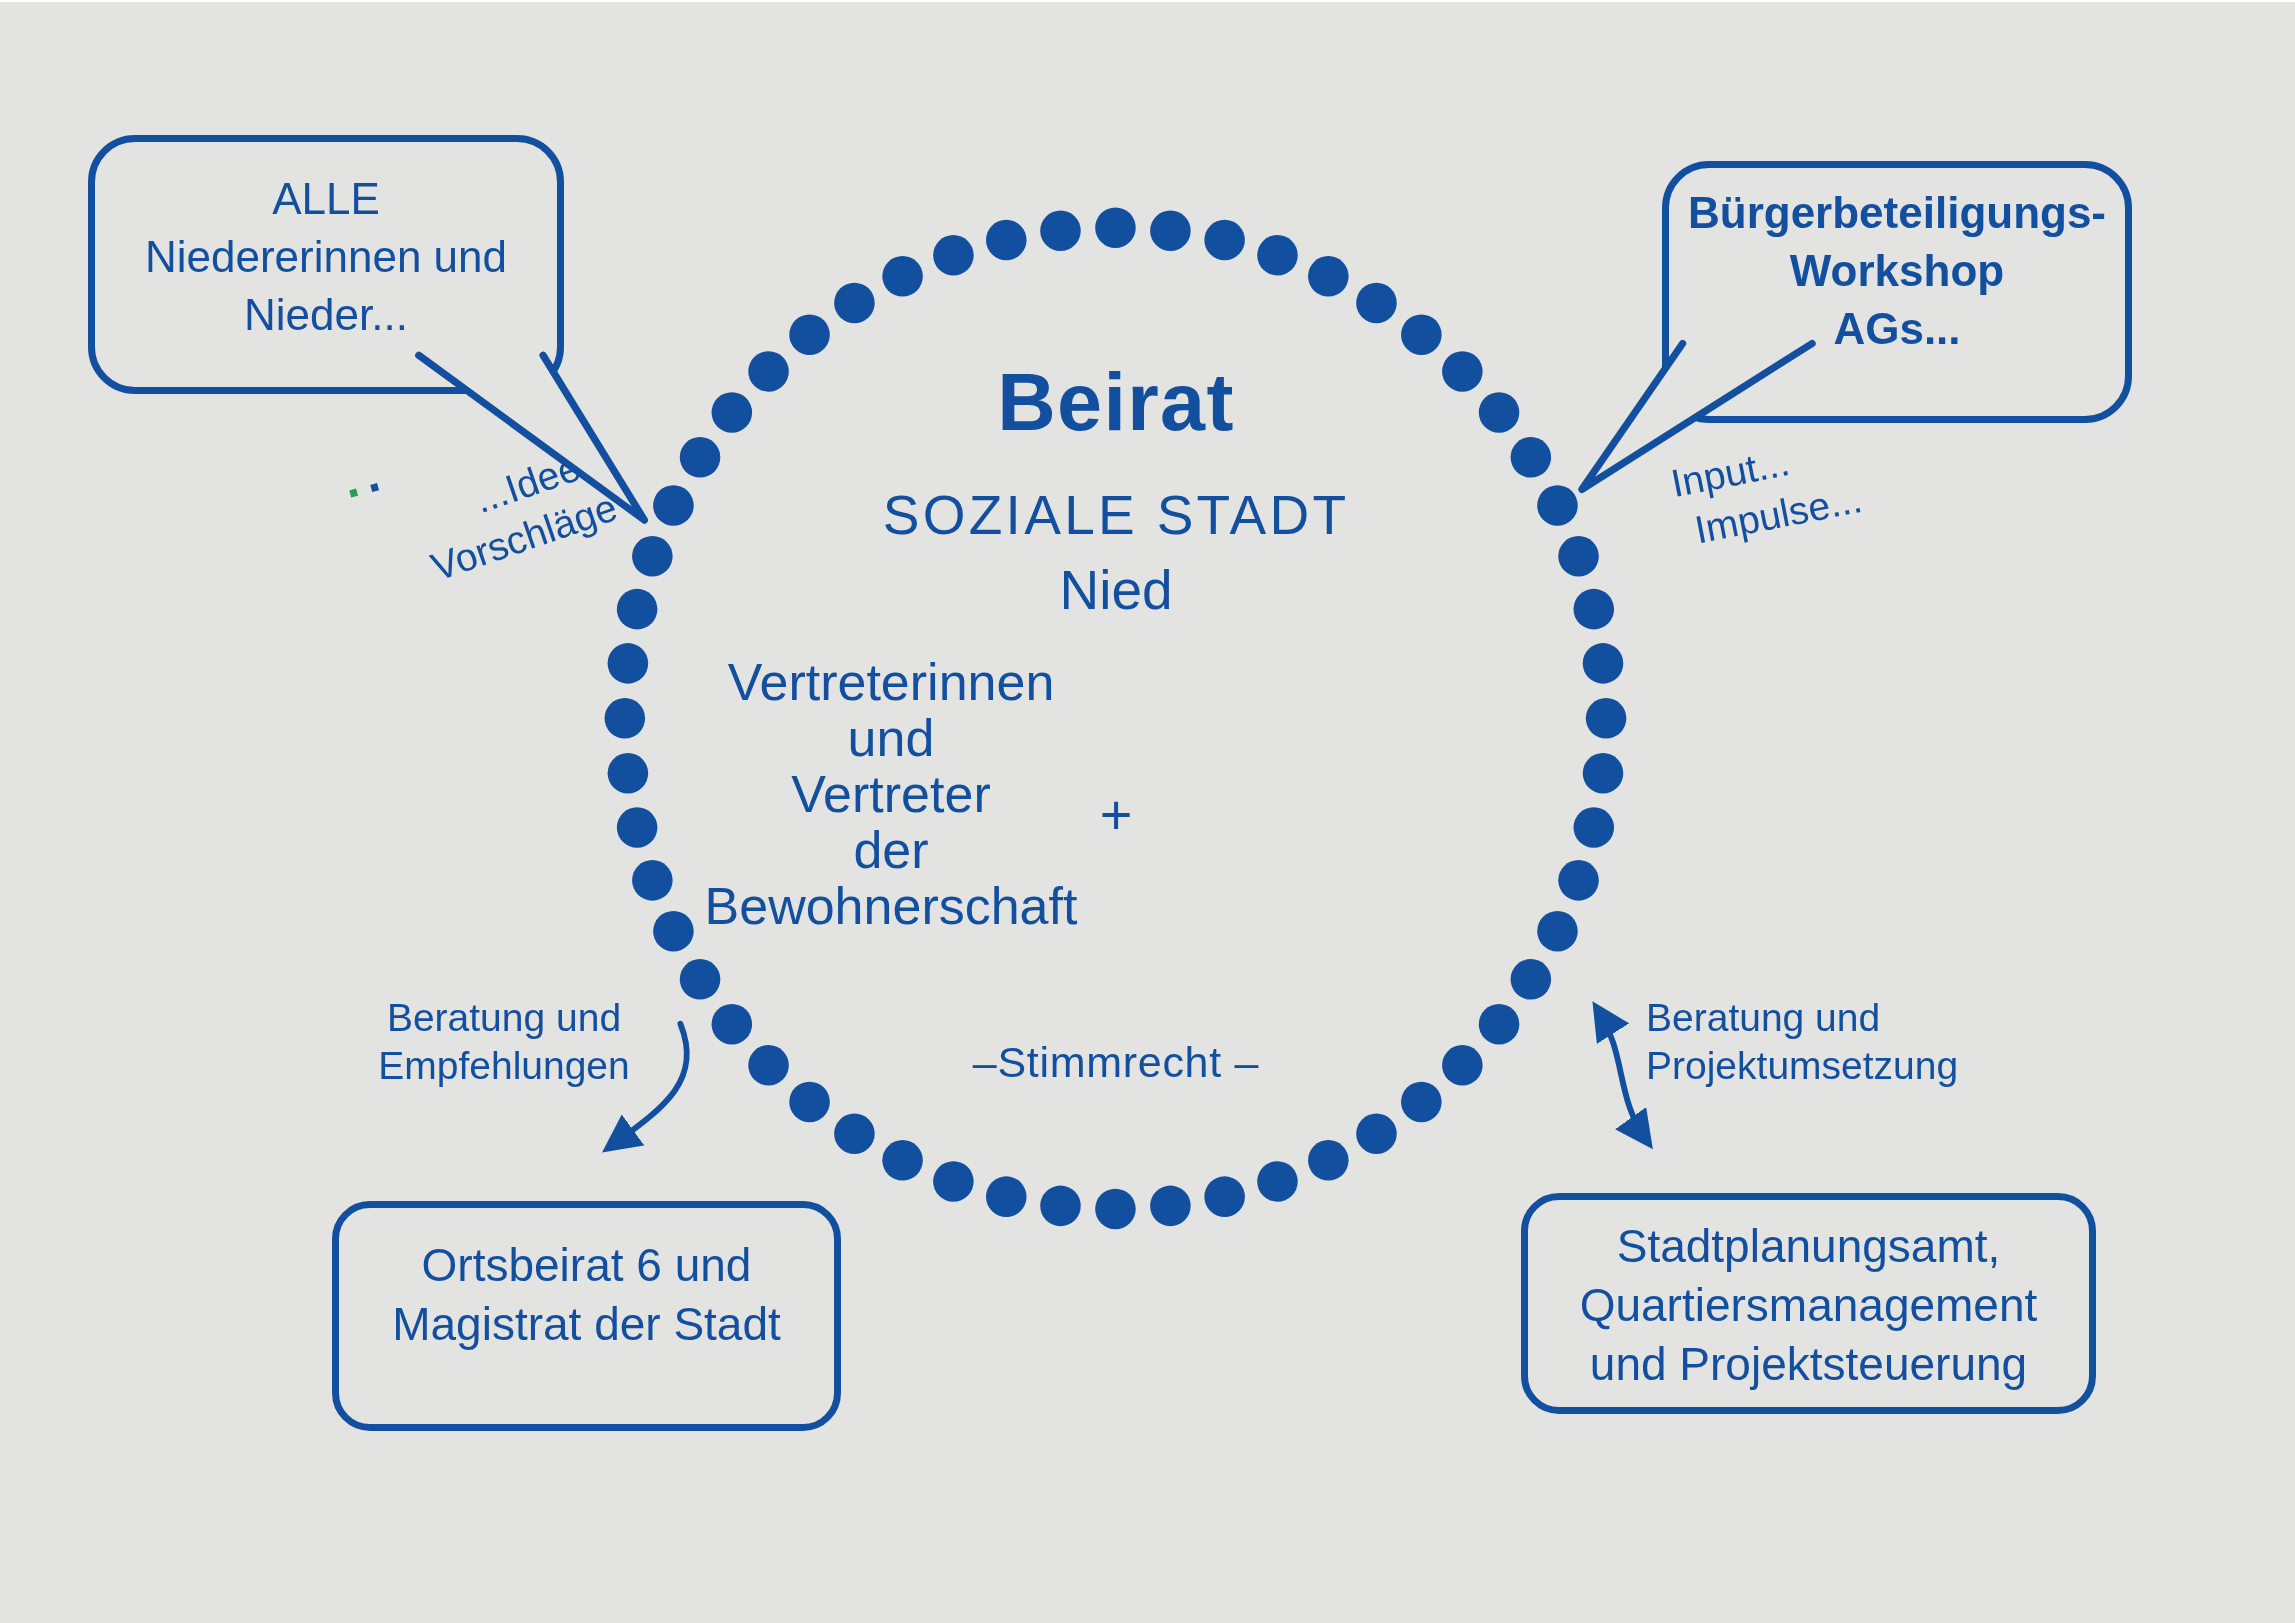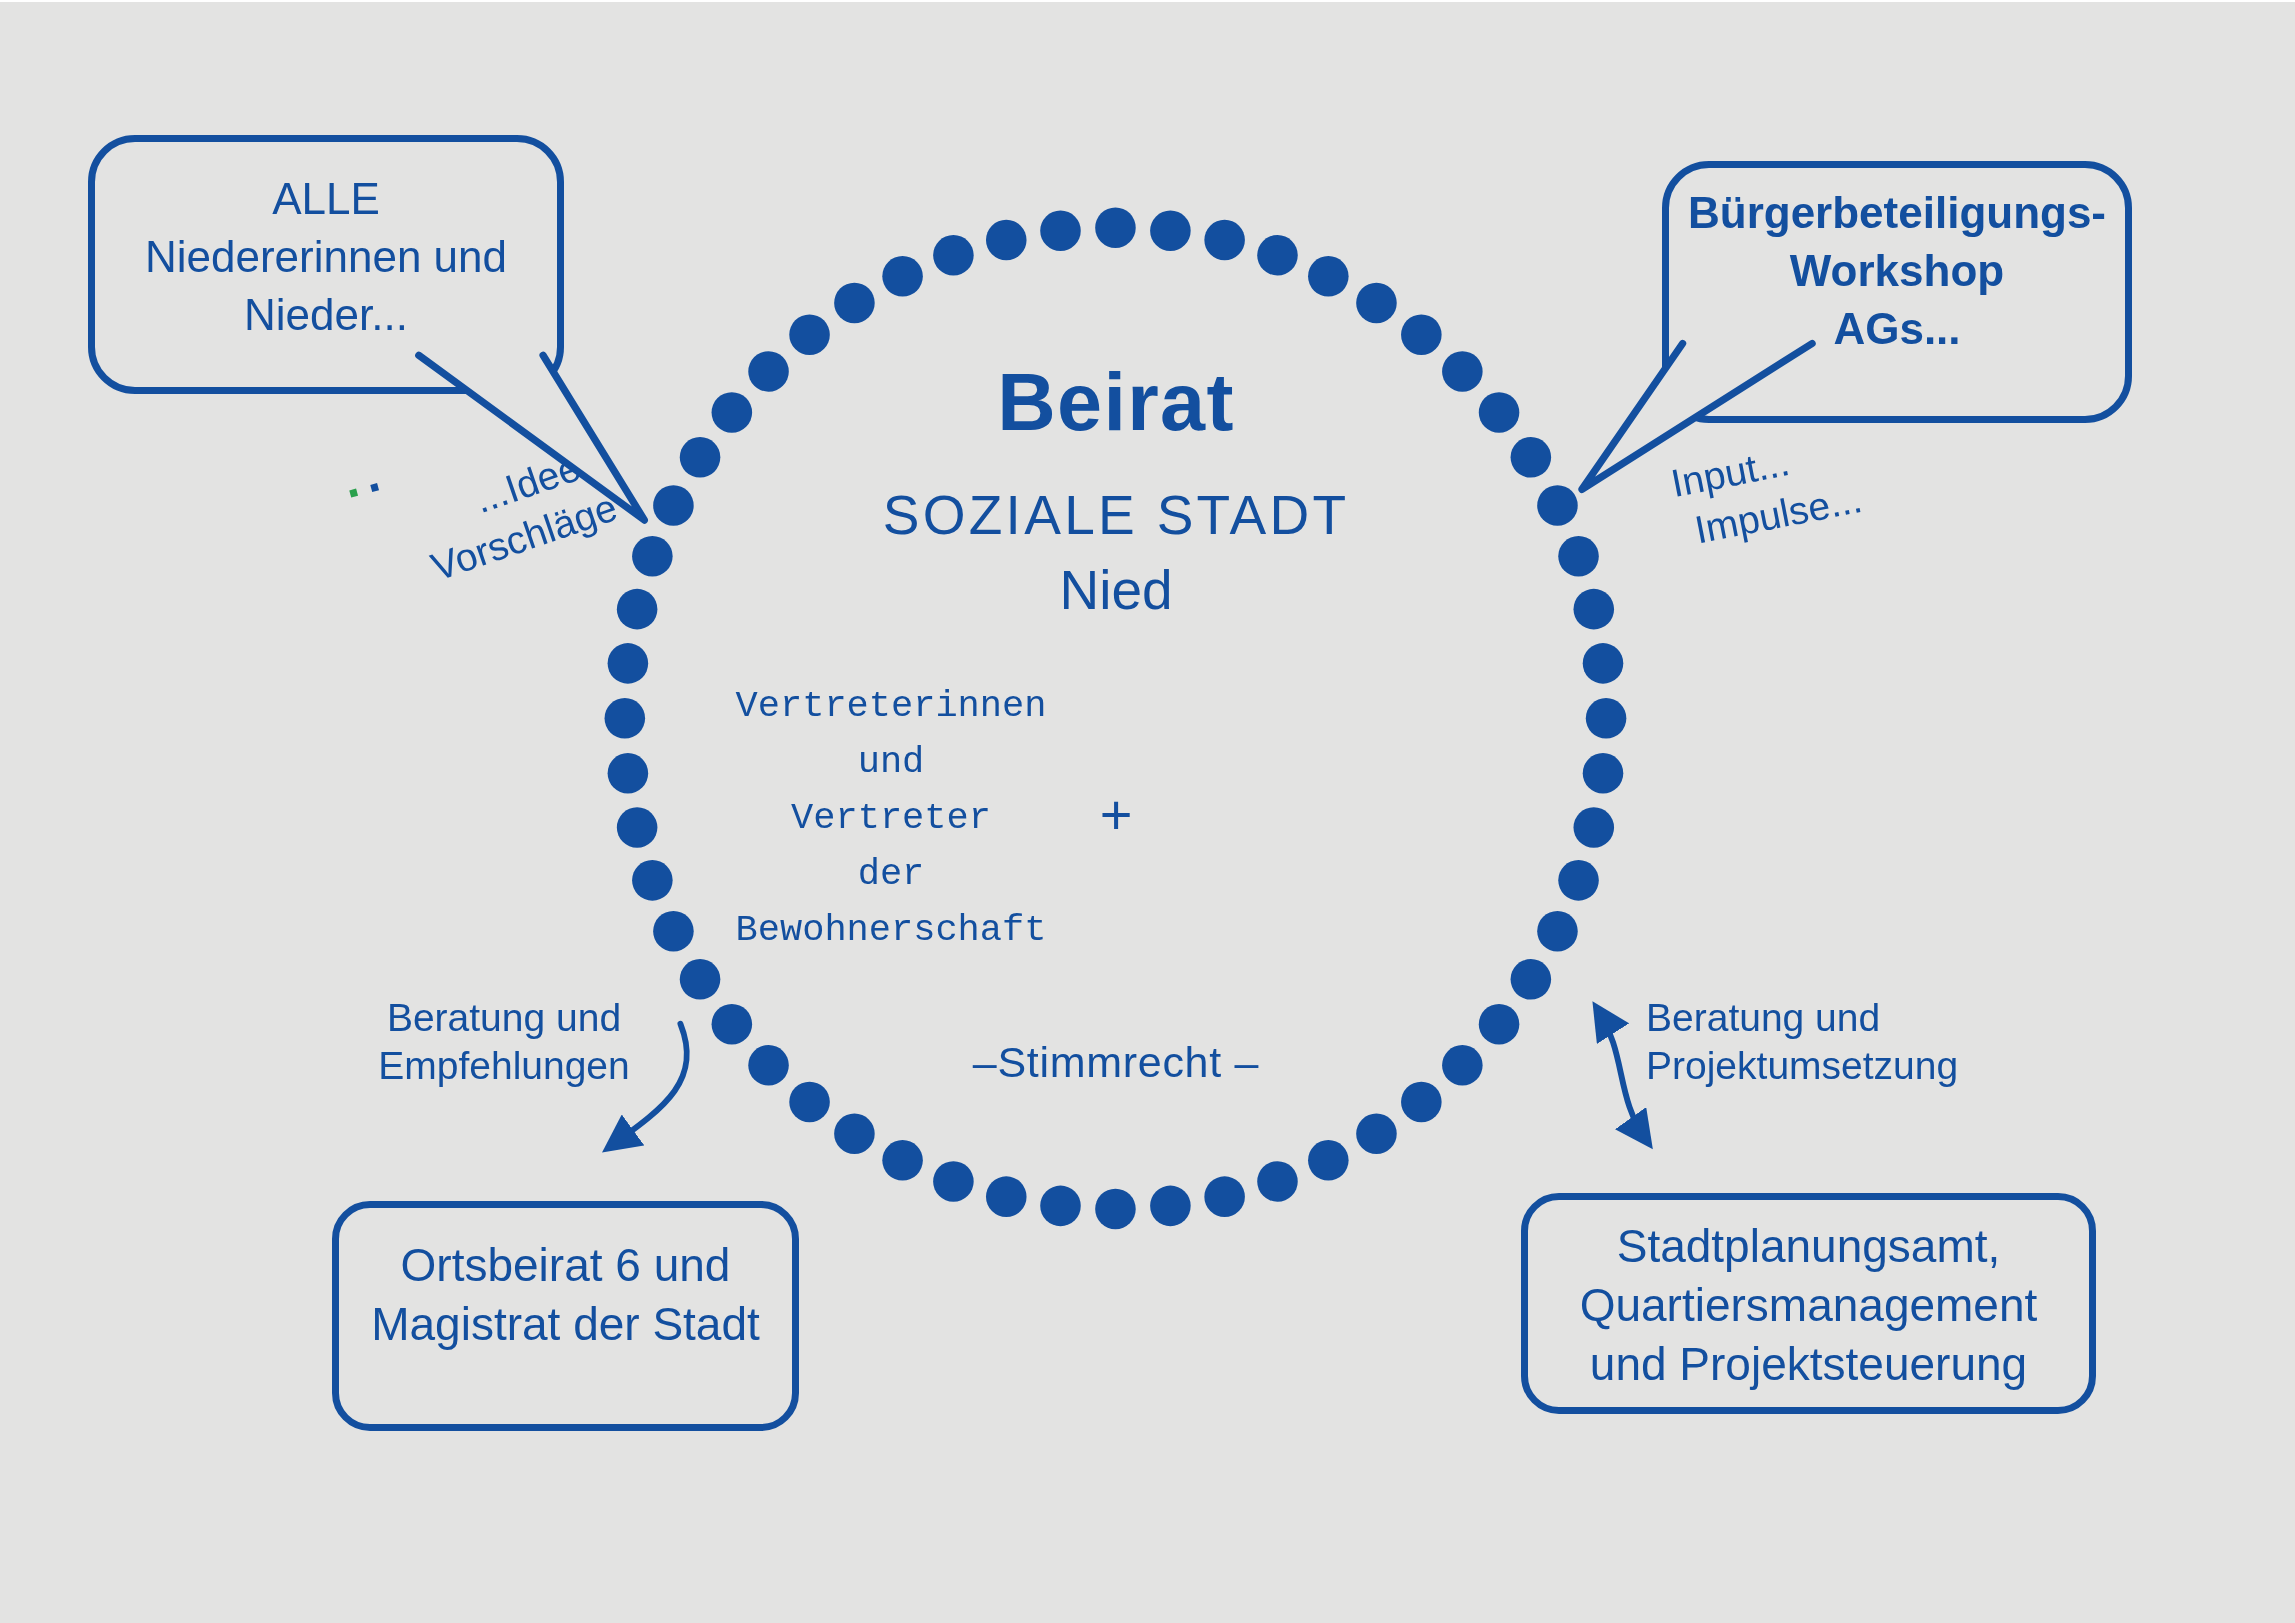--- a/index.html
+++ b/index.html
@@ -17,30 +17,30 @@
     text-align:center;
     margin-top:28px;
   }
   .bubble { border-radius:47px; }
   .box    { border-radius:38px; }
   .bubble .line { font-size:44px; line-height:58px; white-space:nowrap; }
   .box .line    { font-size:46px; line-height:59px; white-space:nowrap; }
 
   #bubble-tl { left:88px;  top:105px; width:476px; height:259px; padding-top:27.5px; }
   #bubble-tr { left:1662px; top:131px; width:470px; height:262px; padding-top:15.7px;font-weight:bold; }
-  #box-bl    { left:332px;  top:1171px; width:467px; height:230px; padding-top:27.5px; }
+  #box-bl    { left:332px;  top:1171px; width:509px; height:230px; padding-top:27.5px; }
   #box-br    { left:1521px; top:1163px; width:575px; height:221px; padding-top:17px; }
 
   #circle-content { position:absolute; left:625px; top:226px; width:982px; height:982px; }
   #circle-content .ctr { position:absolute; left:0; width:100%; text-align:center; }
   #title      { top:128px; font-size:81px; font-weight:bold; letter-spacing:1.3px; }
   #subtitle   { top:255px; font-size:55px; letter-spacing:3.3px; }
   #subtitle2  { top:330px; font-size:55px; }
-  .col { position:absolute; top:450px; width:406px; text-align:center;
-         font-size:37px; line-height:56px;font-family:Liberation Mono, monospace; }
+  .col { position:absolute; top:426px; width:406px; text-align:center;
+         font-size:52px; line-height:56px; }
   #col-left  { left:63px;  }
   #col-right { left:513px; }
   #plus { position:absolute; top:554px; left:0; width:100%; text-align:center; font-size:56px; }
   #stimmrecht { top:810px; font-size:43px; letter-spacing:0.7px; }
 
   .note { position:absolute; font-size:39px; line-height:50px; }
   #ideen-note { left:372px; top:470px; width:242px; text-align:right;
                 transform:rotate(-19deg); }
   #leader-dots { position:absolute; left:346px; top:458px; font-size:50px; font-weight:bold;
                  transform:rotate(-15deg); letter-spacing:5.2px; }

